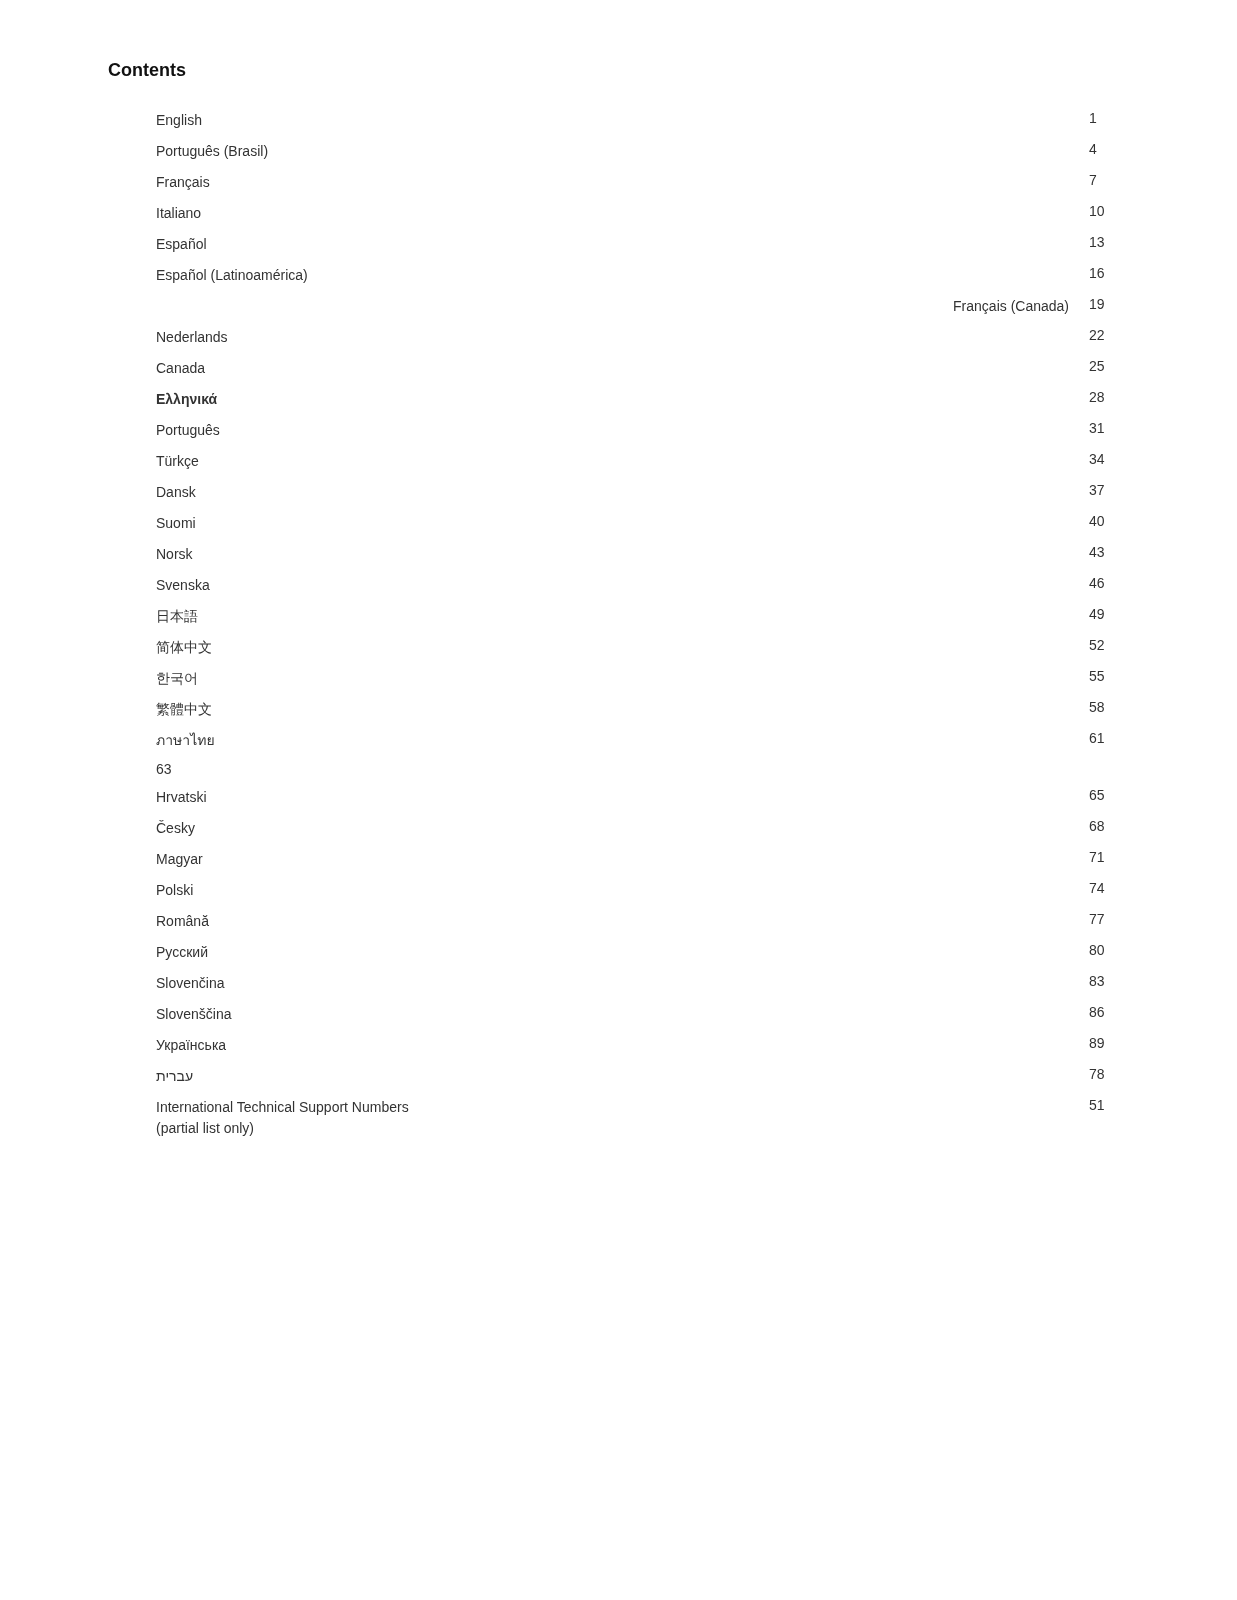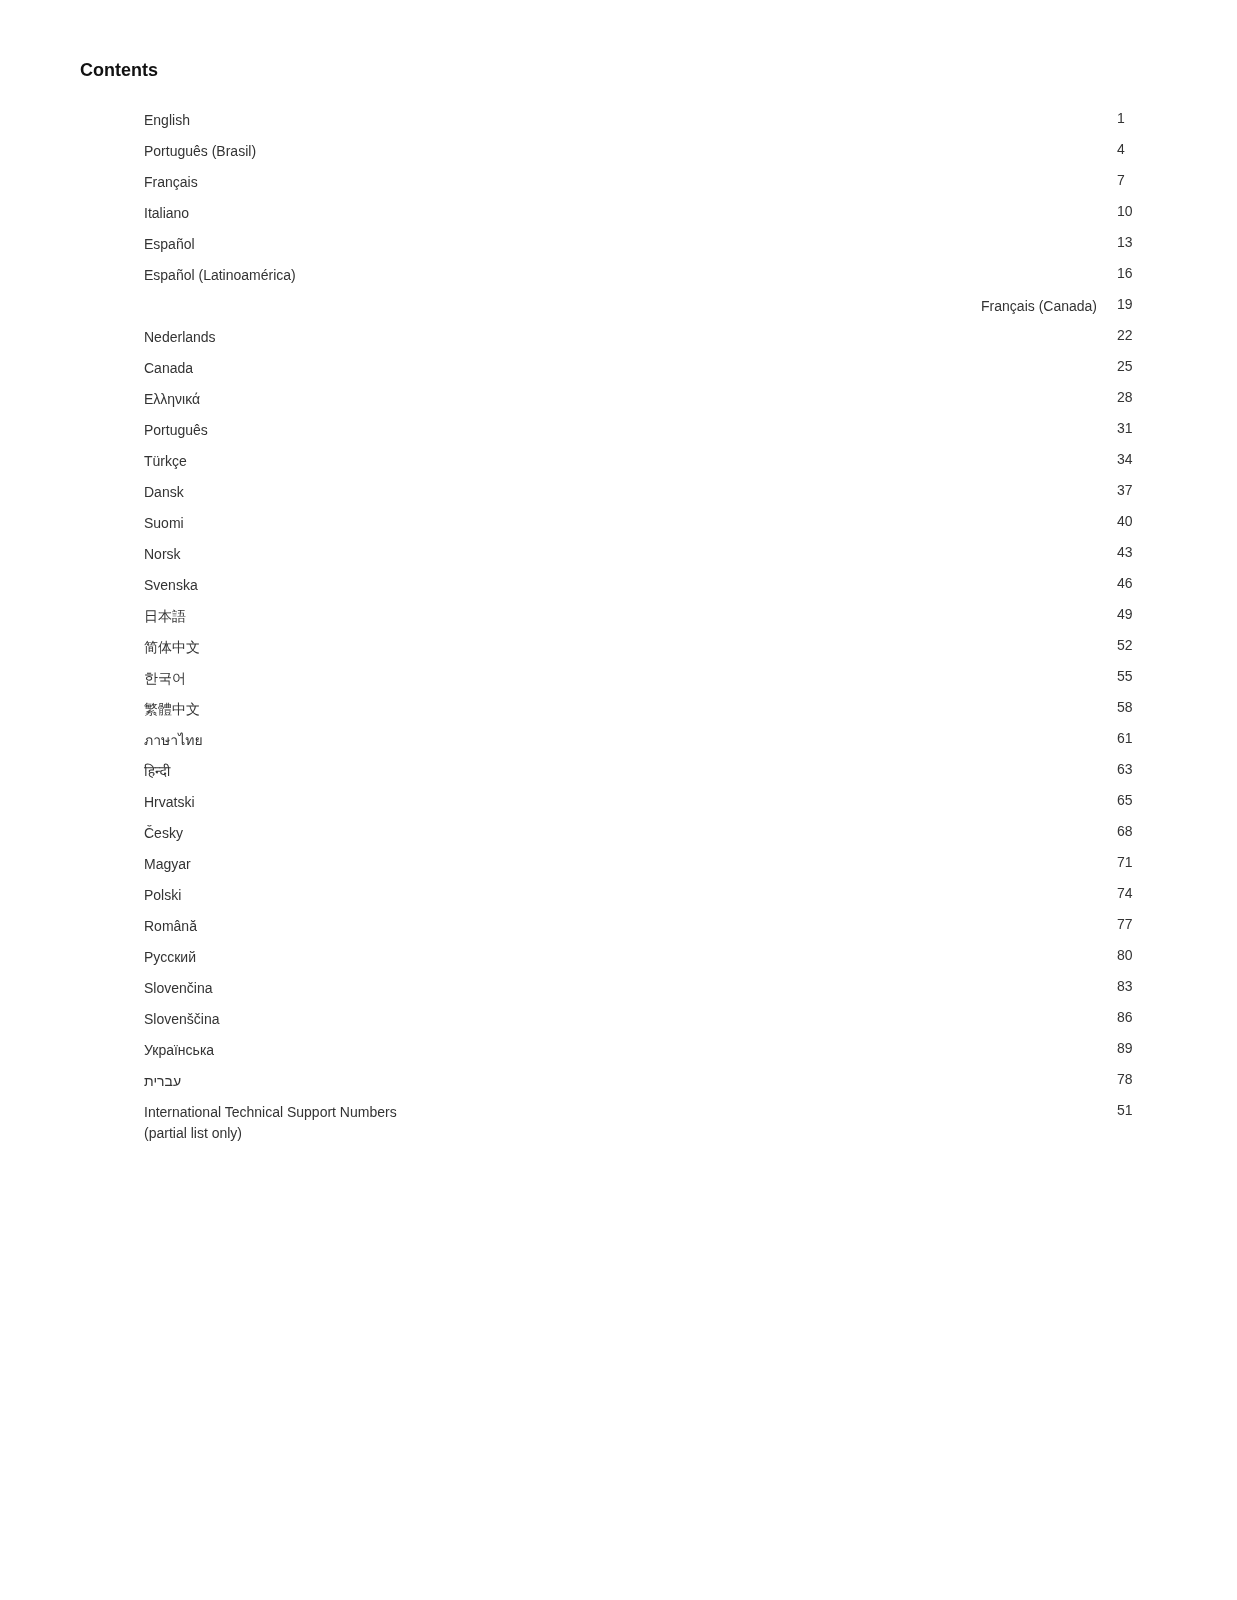--- a/index.html
+++ b/index.html
@@ -11,32 +11,32 @@
     body {
       background: #ffffff;
       font-family: Arial, Helvetica, sans-serif;
       font-size: 14px;
       color: #333333;
       width: 1237px;
       min-height: 1600px;
     }
 
     .page {
-      padding: 60px 80px;
+      padding: 60px 108px;
     }
 
     .contents-title {
       font-size: 18px;
       font-weight: bold;
       margin-bottom: 24px;
       color: #111111;
     }
 
     .toc-table {
-      margin-left: 64px;
+      margin-left: 48px;
     }
 
     .toc-row {
       display: flex;
       align-items: flex-start;
       padding: 5px 0;
       border-bottom: none;
     }
 
     .toc-label {
@@ -92,21 +92,21 @@
       </div>
       <div class="toc-row">
         <div class="toc-label" style="white-space: pre-line;">Nederlands</div>
         <div class="toc-page">22</div>
       </div>
       <div class="toc-row">
         <div class="toc-label" style="white-space: pre-line;">Canada</div>
         <div class="toc-page">25</div>
       </div>
       <div class="toc-row">
-        <div class="toc-label" style="white-space: pre-line;">Ελληνικά</div>
+        <div class="toc-label" style="white-space: pre-line; font-weight: bold;">Ελληνικά</div>
         <div class="toc-page">28</div>
       </div>
       <div class="toc-row">
         <div class="toc-label" style="white-space: pre-line;">Português</div>
         <div class="toc-page">31</div>
       </div>
       <div class="toc-row">
         <div class="toc-label" style="white-space: pre-line;">Türkçe</div>
         <div class="toc-page">34</div>
       </div>
@@ -140,21 +140,20 @@
       </div>
       <div class="toc-row">
         <div class="toc-label" style="white-space: pre-line;">繁體中文</div>
         <div class="toc-page">58</div>
       </div>
       <div class="toc-row">
         <div class="toc-label" style="white-space: pre-line;">ภาษาไทย</div>
         <div class="toc-page">61</div>
       </div>
       <div class="toc-row">
-        <div class="toc-label" style="white-space: pre-line;">हिन्दी</div>
         <div class="toc-page">63</div>
       </div>
       <div class="toc-row">
         <div class="toc-label" style="white-space: pre-line;">Hrvatski</div>
         <div class="toc-page">65</div>
       </div>
       <div class="toc-row">
         <div class="toc-label" style="white-space: pre-line;">Česky</div>
         <div class="toc-page">68</div>
       </div>

